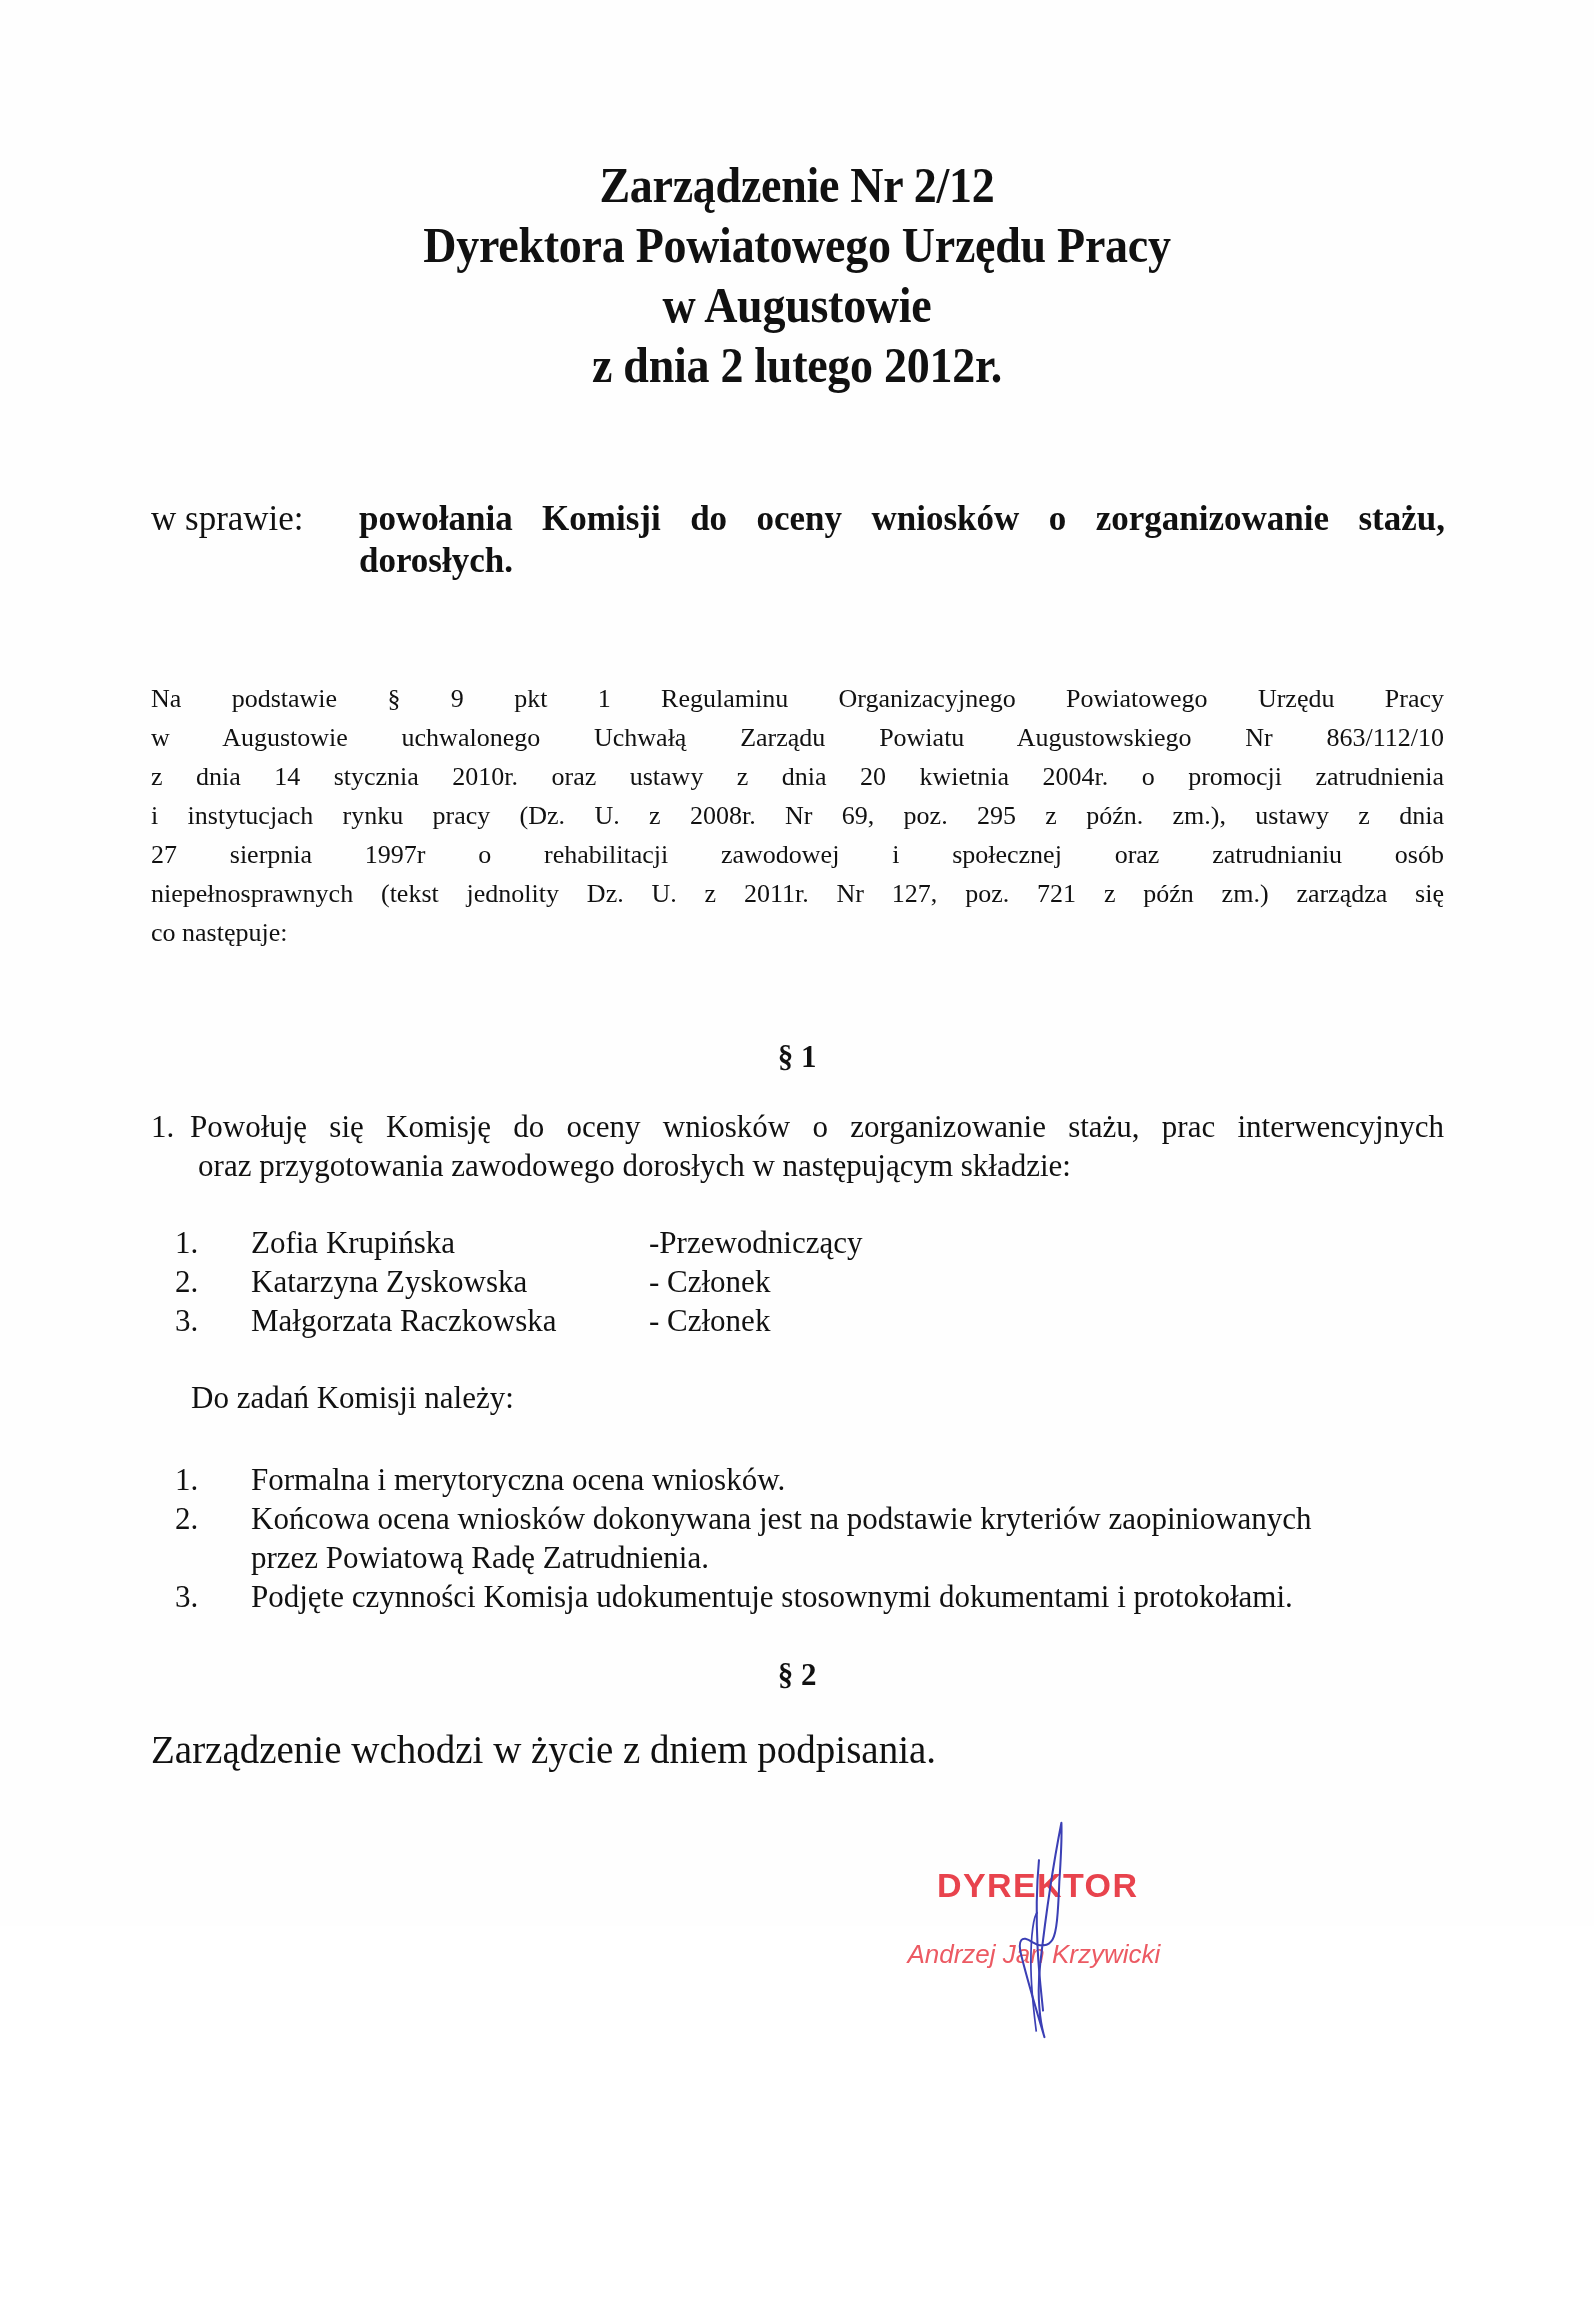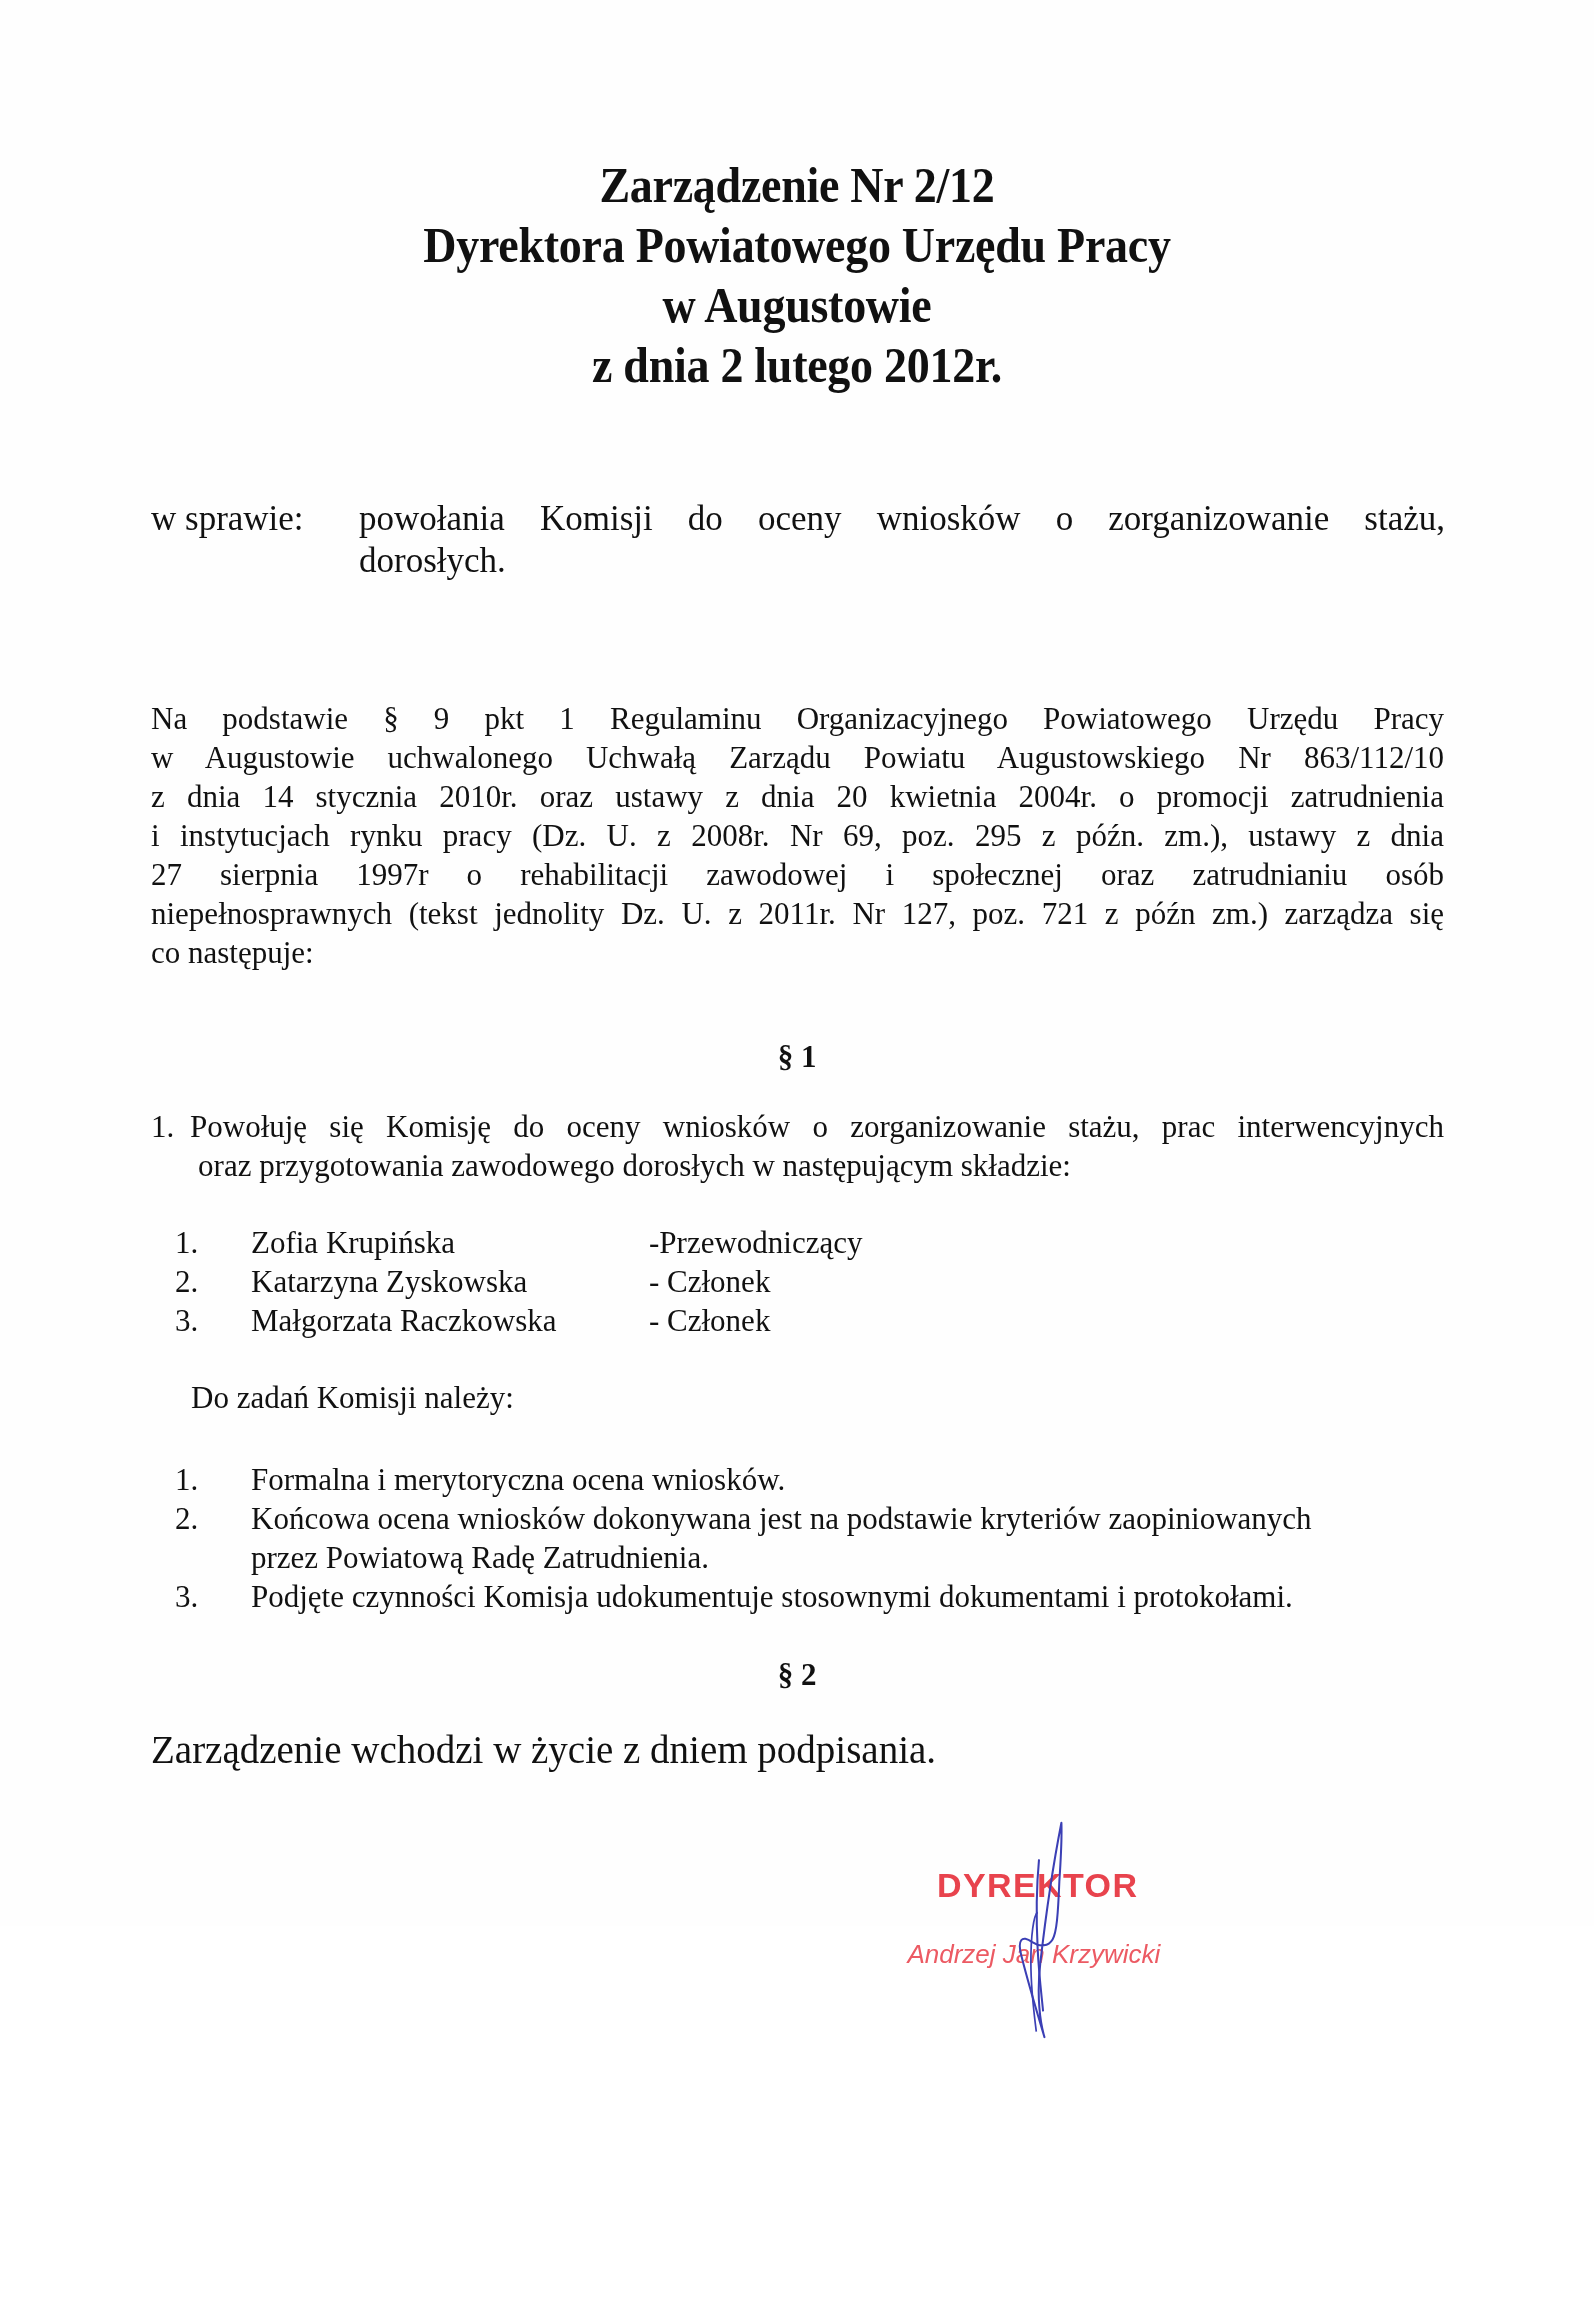--- a/index.html
+++ b/index.html
@@ -51,41 +51,40 @@
       position: absolute;
       left: 0;
       top: 0;
       white-space: nowrap;
     }
     .subject .text {
       position: absolute;
       left: 208px;
       top: 0;
       width: 1086px;
-      font-weight: normal;
+      font-weight: bold;
       text-align: justify;
       text-align-last: left;
     }
     .subject .text .line {
       display: block;
       text-align: justify;
       text-align-last: justify;
       white-space: nowrap;
     }
     .subject .text .line.last { text-align-last: left; }
 
     
     .basis {
       position: absolute;
       left: 151px;
       top: 679px;
       width: 1293px;
-      font-size: 31px;
-      line-height: 39px;
-      margin-top: 20px;
+      font-size: 26px;
+      line-height: 39px;
     }
     .basis .line {
       display: block;
       text-align: justify;
       text-align-last: justify;
       white-space: nowrap;
     }
     .basis .line.last { text-align-last: left; }
 
     .section-mark {

